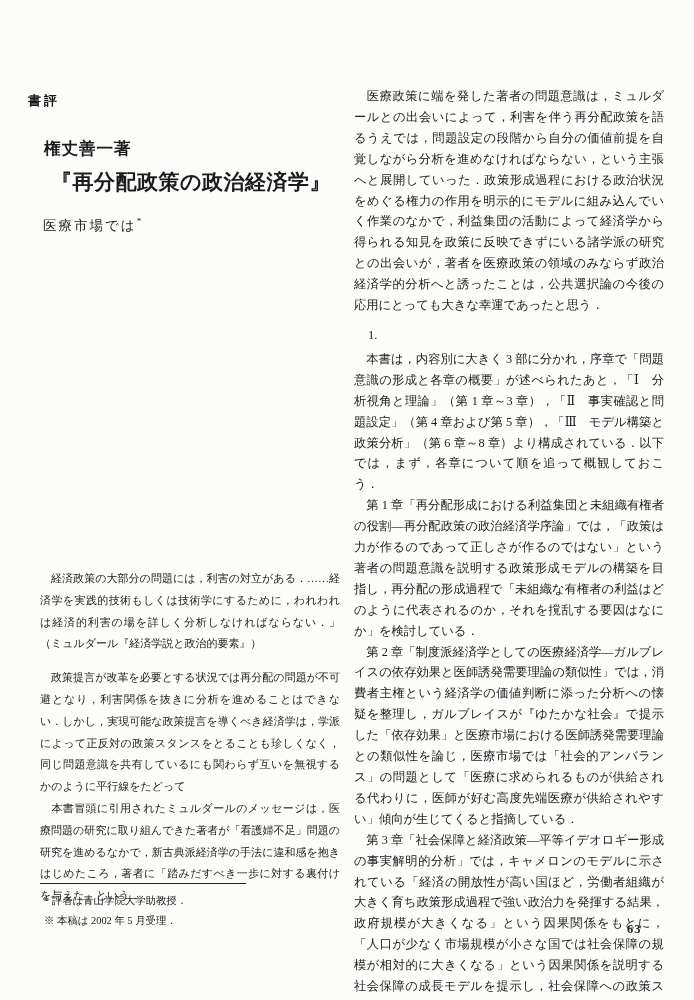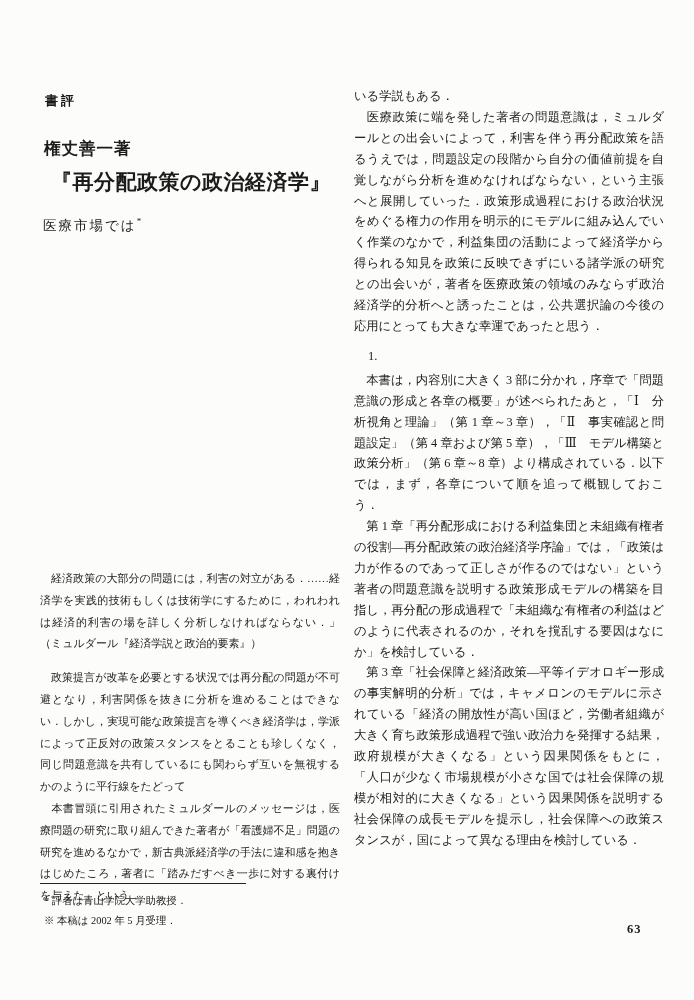--- a/index.html
+++ b/index.html
@@ -12,21 +12,21 @@
     width: 694px;
     height: 1000px;
     background: #fcfcfa;
     font-family: "Liberation Serif", "DejaVu Serif", serif;
     color: #1b1b1b;
     overflow: hidden;
   }
   
   .section-label {
     position: absolute;
-    left: 45px;
+    left: 28px;
     top: 92px;
     font-family: "Liberation Sans", "DejaVu Sans", sans-serif;
     font-weight: bold;
     font-size: 13px;
     letter-spacing: 3px;
   }
   .author-line {
     position: absolute;
     left: 44px;
     top: 138px;
@@ -133,23 +133,23 @@
     <p>　本書冒頭に引用されたミュルダールのメッセージは，医療問題の研究に取り組んできた著者が「看護婦不足」問題の研究を進めるなかで，新古典派経済学の手法に違和感を抱きはじめたころ，著者に「踏みだすべき一歩に対する裏付けを与えた」という．</p>
   </div>
 
   <div class="footnote-divider"></div>
   <div class="footnotes">
     <p>* 評者は青山学院大学助教授．</p>
     <p>※ 本稿は 2002 年 5 月受理．</p>
   </div>
 
   <div class="right-body col">
-    <p>いる学説もある．</p>
     <p>　医療政策に端を発した著者の問題意識は，ミュルダールとの出会いによって，利害を伴う再分配政策を語るうえでは，問題設定の段階から自分の価値前提を自覚しながら分析を進めなければならない，という主張へと展開していった．政策形成過程における政治状況をめぐる権力の作用を明示的にモデルに組み込んでいく作業のなかで，利益集団の活動によって経済学から得られる知見を政策に反映できずにいる諸学派の研究との出会いが，著者を医療政策の領域のみならず政治経済学的分析へと誘ったことは，公共選択論の今後の応用にとっても大きな幸運であったと思う．</p>
     <p class="section-heading">1.</p>
     <p>　本書は，内容別に大きく 3 部に分かれ，序章で「問題意識の形成と各章の概要」が述べられたあと，「Ⅰ　分析視角と理論」（第 1 章～3 章），「Ⅱ　事実確認と問題設定」（第 4 章および第 5 章），「Ⅲ　モデル構築と政策分析」（第 6 章～8 章）より構成されている．以下では，まず，各章について順を追って概観しておこう．</p>
     <p>　第 1 章「再分配形成における利益集団と未組織有権者の役割―再分配政策の政治経済学序論」では，「政策は力が作るのであって正しさが作るのではない」という著者の問題意識を説明する政策形成モデルの構築を目指し，再分配の形成過程で「未組織な有権者の利益はどのように代表されるのか，それを撹乱する要因はなにか」を検討している．</p>
+    <p>　第 2 章「制度派経済学としての医療経済学―ガルブレイスの依存効果と医師誘発需要理論の類似性」では，消費者主権という経済学の価値判断に添った分析への懐疑を整理し，ガルブレイスが『ゆたかな社会』で提示した「依存効果」と医療市場における医師誘発需要理論との類似性を論じ，医療市場では「社会的アンバランス」の問題として「医療に求められるものが供給される代わりに，医師が好む高度先端医療が供給されやすい」傾向が生じてくると指摘している．</p>
     <p>　第 3 章「社会保障と経済政策―平等イデオロギー形成の事実解明的分析」では，キャメロンのモデルに示されている「経済の開放性が高い国ほど，労働者組織が大きく育ち政策形成過程で強い政治力を発揮する結果，政府規模が大きくなる」という因果関係をもとに，「人口が少なく市場規模が小さな国では社会保障の規模が相対的に大きくなる」という因果関係を説明する社会保障の成長モデルを提示し，社会保障への政策スタンスが，国によって異なる理由を検討している．</p>
   </div>
 
   <div class="page-number">63</div>
 
 </div>
 
 </body></html>

